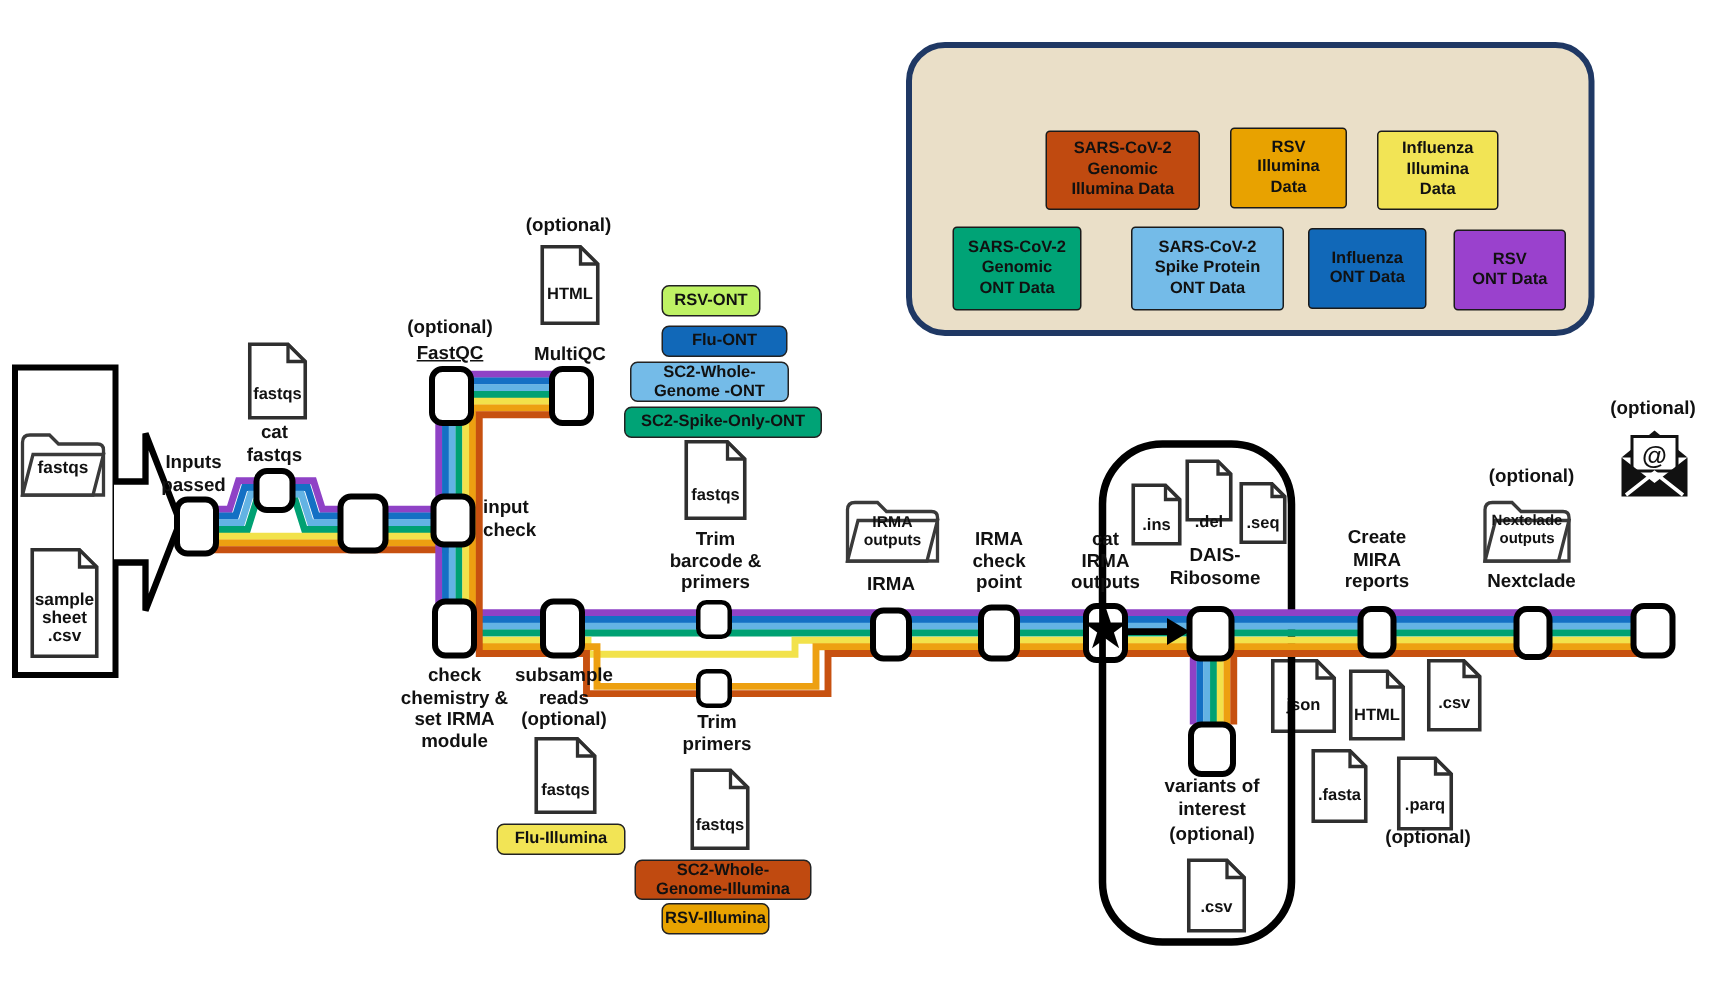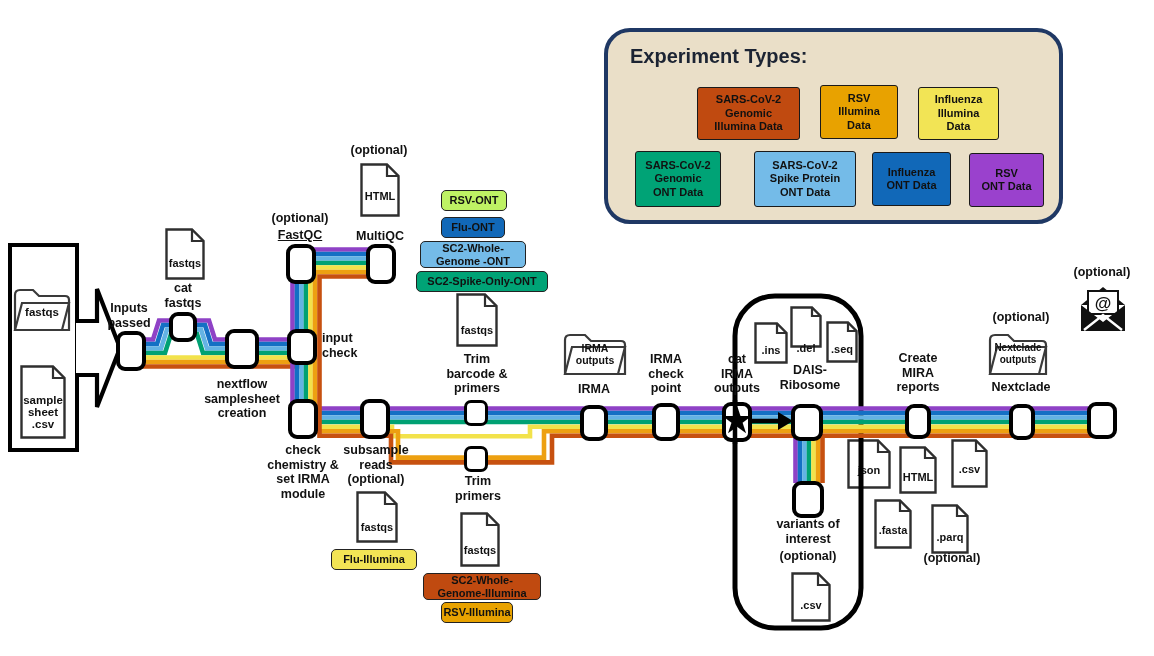--- a/index.html
+++ b/index.html
@@ -139,23 +139,20 @@
   <svg id="svg-top" width="1154" height="656">
     <path d="M735,400 V444" stroke="#000" stroke-width="4.5" fill="none"></path>
     <path d="M750,421 H778" stroke="#000" stroke-width="4.5" fill="none"></path>
     <polygon points="778,412 778,430 793,421" fill="#000"></polygon>
   </svg>
 
   <div class="lbl" style="left:101px;top:301px;width:56px;">Inputs
 passed</div>
   <div class="lbl" style="left:153px;top:281px;width:60px;">cat
 fastqs</div>
-  <div class="lbl" style="left:192px;top:377px;width:100px;">nextflow
-samplesheet
-creation</div>
   <div class="lbl" style="left:260px;top:211px;width:80px;">(optional)</div>
   <div class="lbl" style="left:265px;top:228px;width:70px;text-decoration:underline;">FastQC</div>
   <div class="lbl" style="left:339px;top:143px;width:80px;">(optional)</div>
   <div class="lbl" style="left:344px;top:229px;width:72px;">MultiQC</div>
   <div class="lbl" style="left:322px;top:331px;width:52px;text-align:left;">input
 check</div>
   <div class="lbl" style="left:259px;top:443px;width:88px;">check
 chemistry &amp;
 set IRMA
 module</div>
@@ -298,31 +295,30 @@
 
   <svg class="abs" style="left:1077px;top:285px;z-index:4;" width="52" height="48">
     <polygon points="26,2 48,20 4,20" fill="#111"></polygon>
     <rect x="11" y="6" width="30" height="23" fill="#fff" stroke="#111" stroke-width="2"></rect>
     <text x="26" y="24" text-anchor="middle" font-size="17" font-weight="bold" fill="#111" font-family="Liberation Sans, sans-serif">@</text>
     <path d="M4,20 L26,37 L48,20 L48,46 L4,46 Z" fill="#111"></path>
     <path d="M7,45 L26,30 L45,45" stroke="#fff" stroke-width="2.4" fill="none"></path>
   </svg>
 
   <div class="tag" style="left: 441px; top: 190px; width: 66px; height: 21px; background: #bef264;"><span>RSV-ONT</span></div>
-  <div class="tag" style="left: 441px; top: 217px; width: 64px; height: 21px; background: rgb(17, 104, 184);"><span>Flu-ONT</span></div>
+  <div class="tag" style="left: 441px; top: 217px; width: 84px; height: 21px; background: rgb(17, 104, 184);"><span>Flu-ONT</span></div>
   <div class="tag" style="left: 420px; top: 241px; width: 106px; height: 27px; background: rgb(116, 187, 232);"><span>SC2-Whole-
 Genome -ONT</span></div>
   <div class="tag" style="left: 416px; top: 271px; width: 132px; height: 21px; background: rgb(0, 163, 118);"><span>SC2-Spike-Only-ONT</span></div>
   <div class="tag" style="left: 331px; top: 549px; width: 86px; height: 21px; background: rgb(242, 228, 85);"><span>Flu-Illumina</span></div>
   <div class="tag" style="left: 423px; top: 573px; width: 118px; height: 27px; background: rgb(192, 74, 16);"><span>SC2-Whole-
 Genome-Illumina</span></div>
   <div class="tag" style="left: 441px; top: 602px; width: 72px; height: 21px; background: rgb(232, 162, 0);"><span>RSV-Illumina</span></div>
 
   <div id="exp-box">
-    <div id="exp-title">Experiment Types:</div>
     <div class="chip" style="left: 89px; top: 55px; width: 103px; height: 53px; background: rgb(192, 74, 16);"><span>SARS-CoV-2
 Genomic
 Illumina Data</span></div>
     <div class="chip" style="left: 212px; top: 53px; width: 78px; height: 54px; background: rgb(232, 162, 0);"><span>RSV
 Illumina
 Data</span></div>
     <div class="chip" style="left: 310px; top: 55px; width: 81px; height: 53px; background: rgb(242, 228, 85);"><span>Influenza
 Illumina
 Data</span></div>
     <div class="chip" style="left: 27px; top: 119px; width: 86px; height: 56px; background: rgb(0, 163, 118);"><span>SARS-CoV-2

